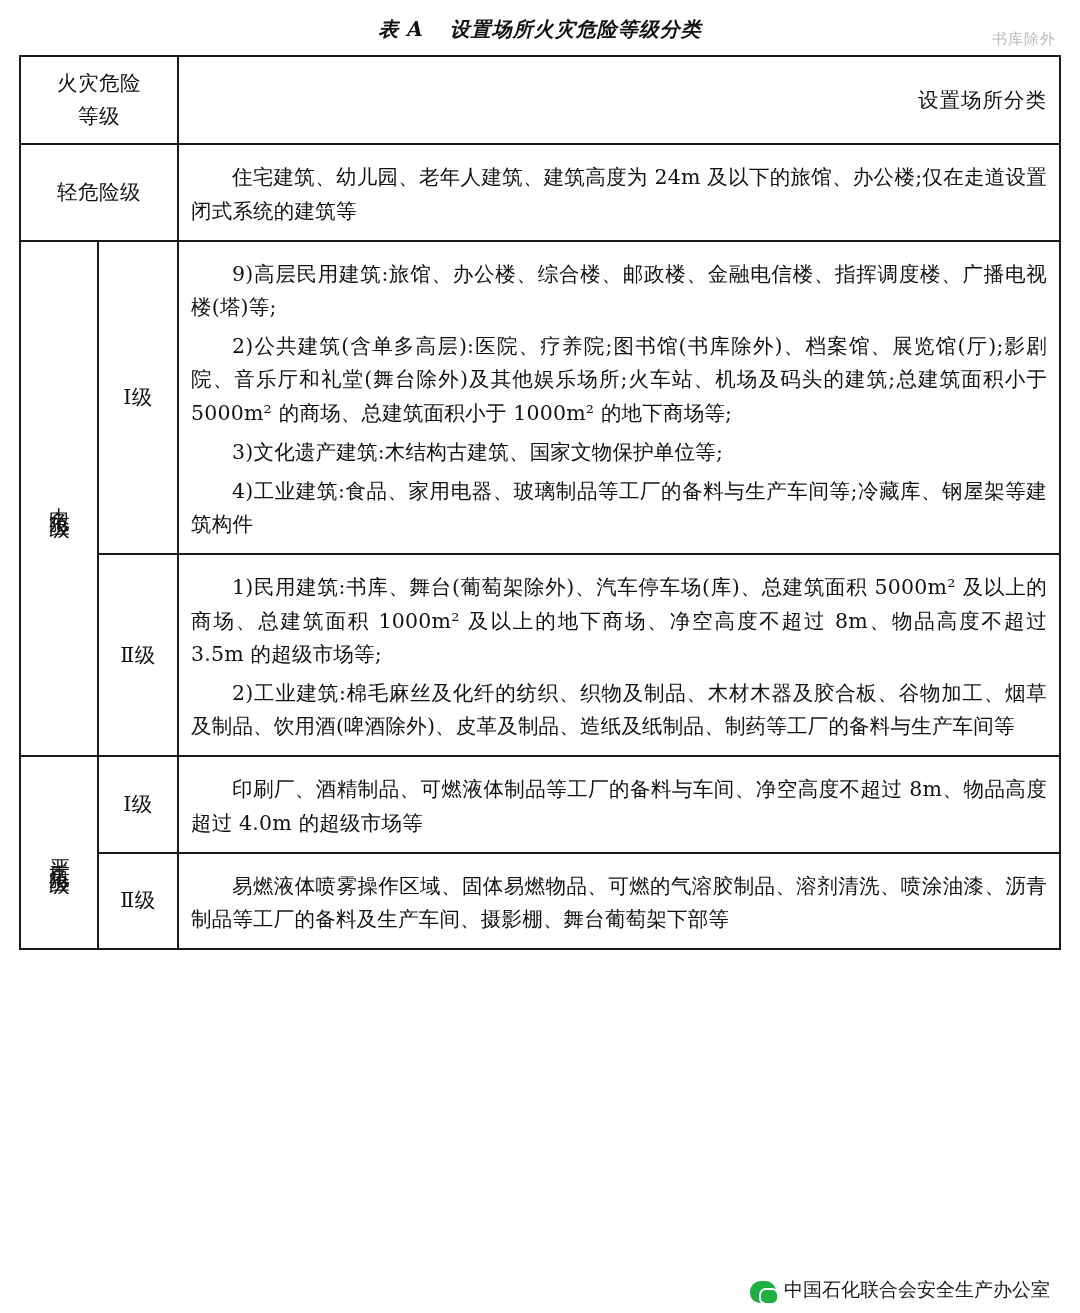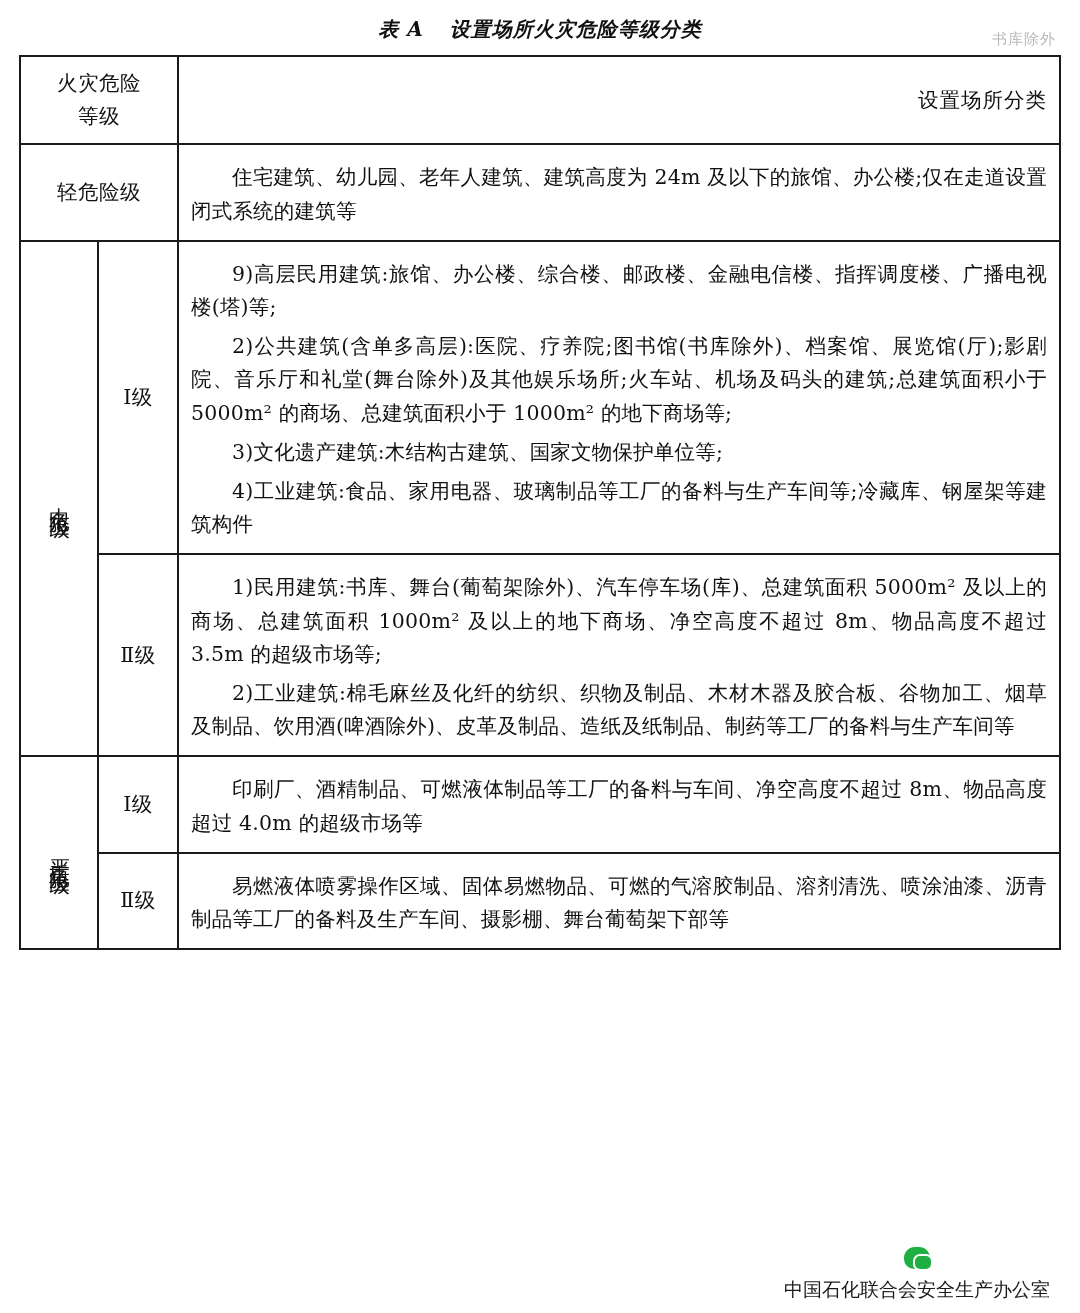--- a/index.html
+++ b/index.html
@@ -93,26 +93,25 @@
     line-height: 1.64;
   }
   .light-cell p {
     text-indent: 2em;
   }
   .footer-wm {
     position: absolute;
     bottom: 10px;
     right: 30px;
     display: flex;
-    align-items: center;
+    align-items: flex-end;
     gap: 8px;
     font-size: 19px;
     color: #1a1a1a;
     font-family: "DejaVu Sans", "Liberation Sans", sans-serif;
-    flex-direction: column;
   }
   .wx-icon {
     width: 26px;
     height: 22px;
     background: #1fae41;
     border-radius: 11px 11px 10px 10px;
     position: relative;
     display: inline-block;
   }
   .wx-icon::after {

